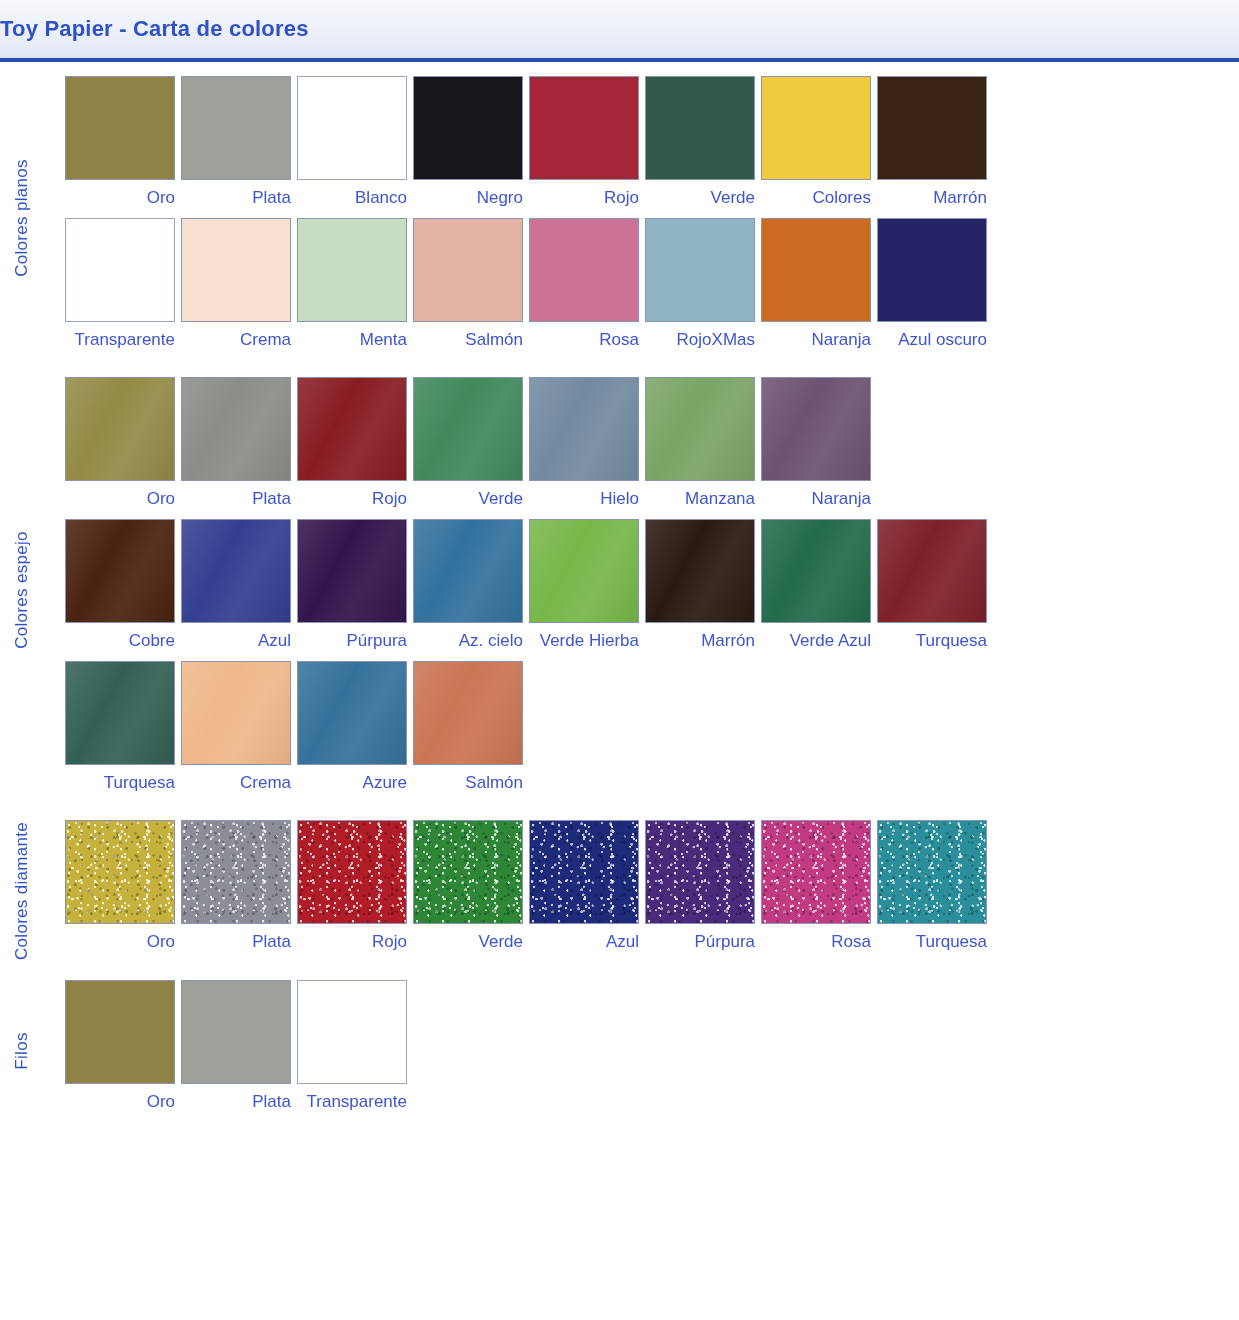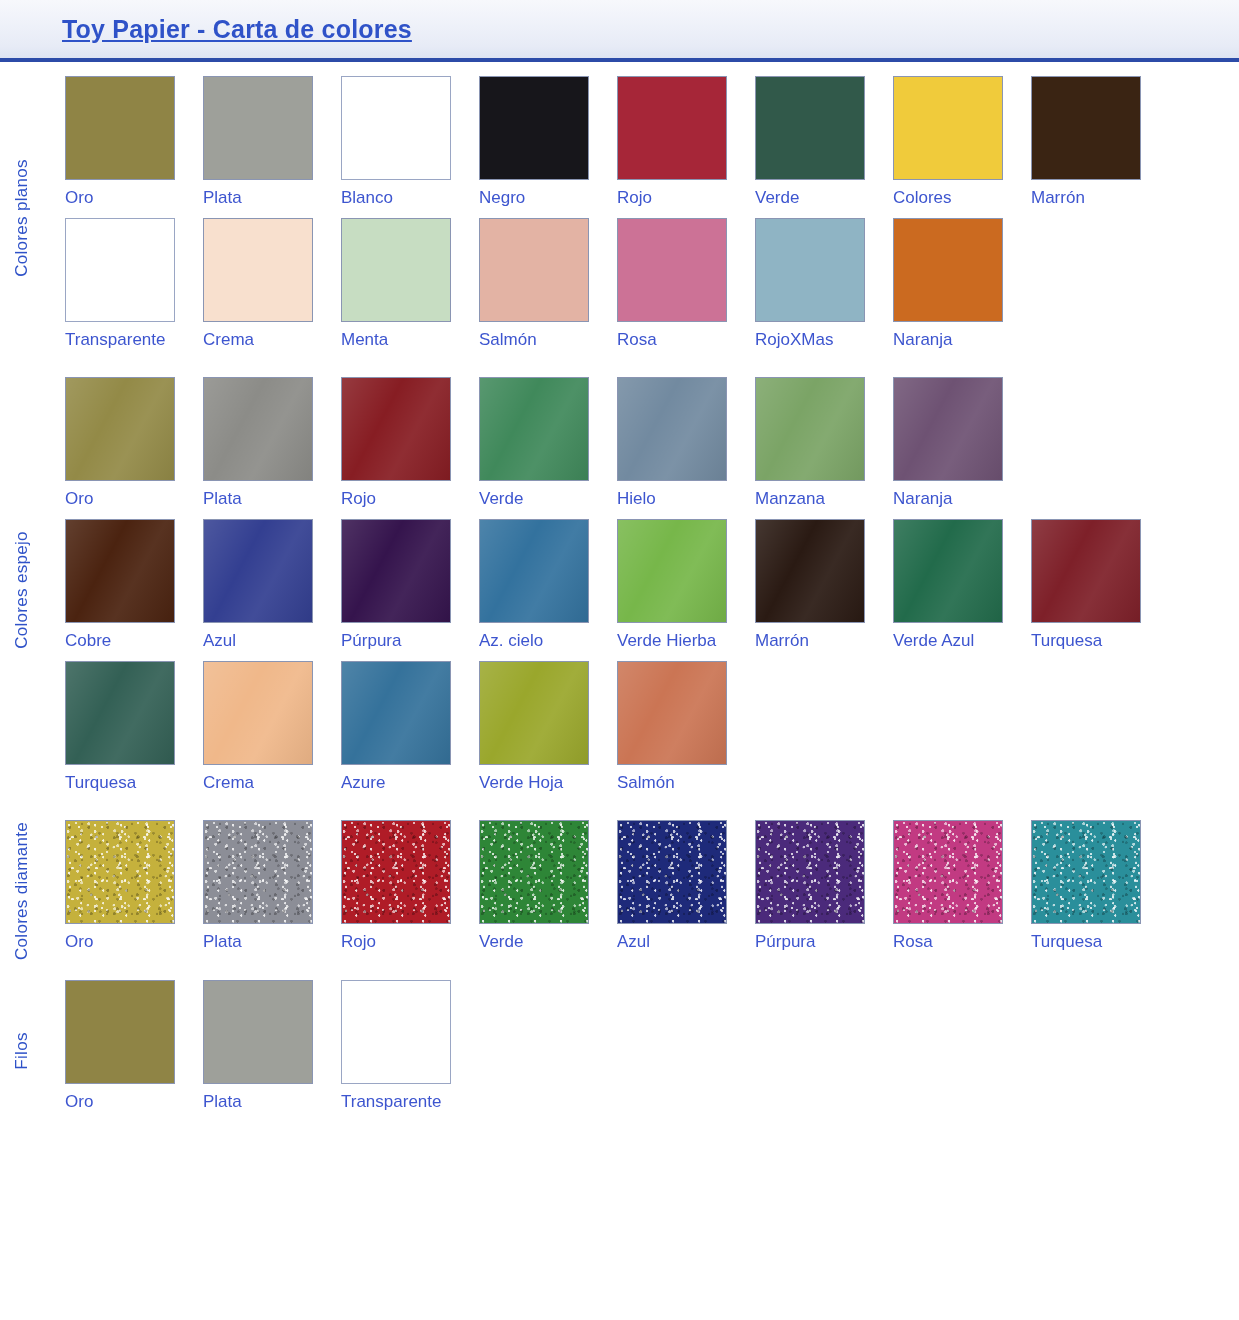--- a/index.html
+++ b/index.html
@@ -18,27 +18,25 @@
   
   #header-bar {
     height: 62px;
     background: linear-gradient(to bottom, #f7f8fc 0%, #eef1f9 45%, #e7ebf6 80%, #dde3f2 100%);
     border-bottom: 4px solid #2c4ba8;
     display: flex;
     align-items: center;
     box-sizing: border-box;
   }
   #page-title {
-    margin-left: 62px;
-    font-size: 25px;
+    font-size: 22px;
     font-weight: bold;
     color: #2f52c8;
     letter-spacing: 0.2px;
     white-space: nowrap;
-    text-decoration: underline;
   }
 
   
   #chart-body {
     padding-top: 14px;
   }
   .section {
     position: relative;
     padding-left: 65px;
     margin-bottom: 18px;
@@ -62,24 +60,24 @@
     font-weight: normal;
     letter-spacing: 0.3px;
   }
 
   .swatch-row {
     display: flex;
     align-items: flex-start;
   }
   .swatch-cell {
     width: 110px;
-    margin-right: 28px;
+    margin-right: 6px;
     display: flex;
     flex-direction: column;
-    align-items: flex-start;
+    align-items: flex-end;
   }
   .swatch-box {
     width: 110px;
     height: 104px;
     border: 1px solid #8a95b3;
     box-sizing: border-box;
     position: relative;
     overflow: hidden;
   }
   .swatch-box.white-chip {
@@ -212,20 +210,24 @@
           <div class="swatch-name">Rosa</div>
         </div>
         <div class="swatch-cell">
           <div class="swatch-box" style="background: rgb(143, 180, 196);"></div>
           <div class="swatch-name">RojoXMas</div>
         </div>
         <div class="swatch-cell">
           <div class="swatch-box" style="background: rgb(203, 106, 32);"></div>
           <div class="swatch-name">Naranja</div>
         </div>
+        <div class="swatch-cell">
+          <div class="swatch-box" style="background: rgb(39, 36, 102);"></div>
+          <div class="swatch-name">Azul oscuro</div>
+        </div>
       </div>
     </div>
     <div class="section">
       <div class="section-label">
         <span>Colores espejo</span>
       </div>
       <div class="swatch-row">
         <div class="swatch-cell">
           <div class="swatch-box sheen" style="background: rgb(147, 138, 71);"></div>
           <div class="swatch-name">Oro</div>
@@ -296,24 +298,20 @@
         </div>
         <div class="swatch-cell">
           <div class="swatch-box sheen" style="background: rgb(240, 184, 138);"></div>
           <div class="swatch-name">Crema</div>
         </div>
         <div class="swatch-cell">
           <div class="swatch-box sheen" style="background: rgb(53, 114, 155);"></div>
           <div class="swatch-name">Azure</div>
         </div>
         <div class="swatch-cell">
-          <div class="swatch-box sheen" style="background: rgb(154, 167, 44);"></div>
-          <div class="swatch-name">Verde Hoja</div>
-        </div>
-        <div class="swatch-cell">
           <div class="swatch-box sheen" style="background: rgb(203, 117, 84);"></div>
           <div class="swatch-name">Salmón</div>
         </div>
       </div>
     </div>
     <div class="section">
       <div class="section-label">
         <span>Colores diamante</span>
       </div>
       <div class="swatch-row">

